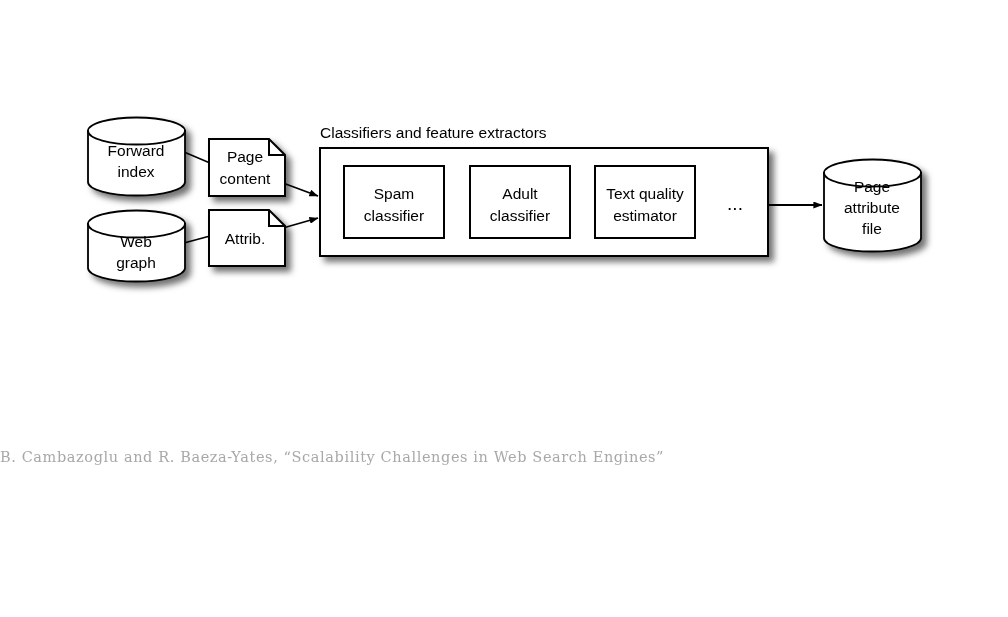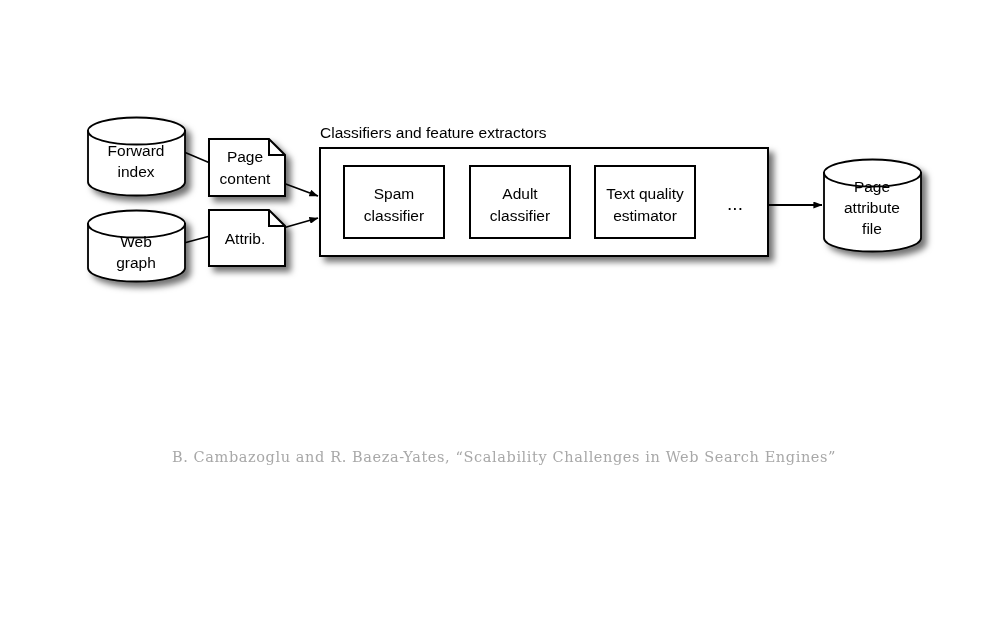--- a/index.html
+++ b/index.html
@@ -44,21 +44,20 @@
     font-family: "Liberation Sans", sans-serif;
     font-size: 19px;
     fill: #000000;
     text-anchor: middle;
   }
   .footer-caption {
     position: absolute;
     left: 0;
     top: 449px;
     width: 1008px;
-    text-align: center;
     font-family: "DejaVu Serif", serif;
     font-size: 14.5px;
     letter-spacing: 0.6px;
     color: #a8a8a8;
     white-space: nowrap;
   }
 </style>
 </head>
 <body>
 

